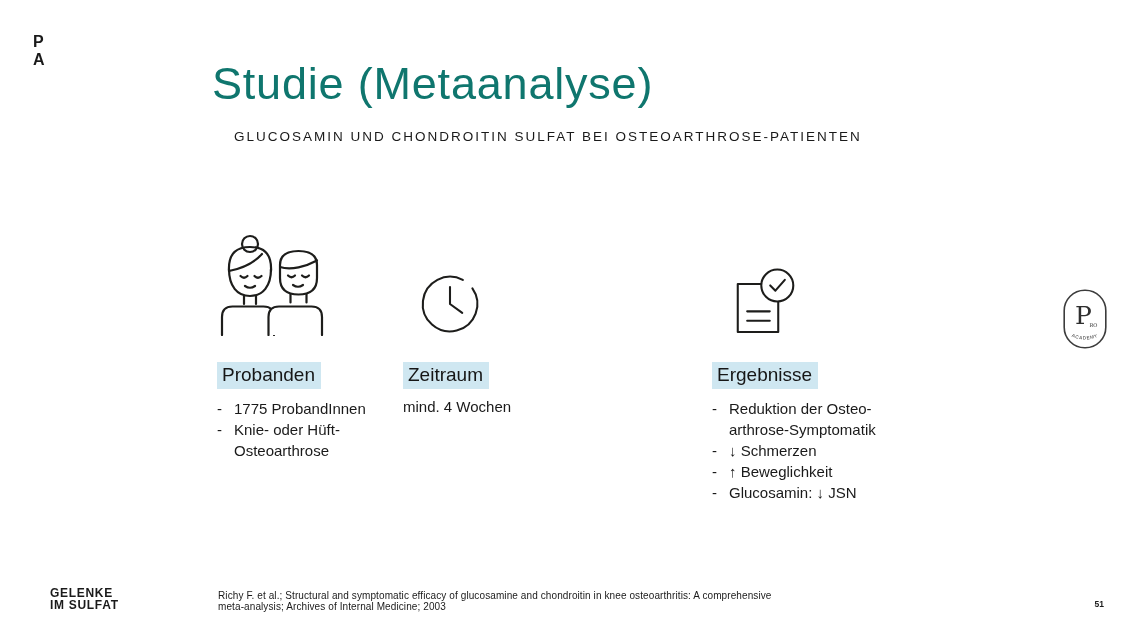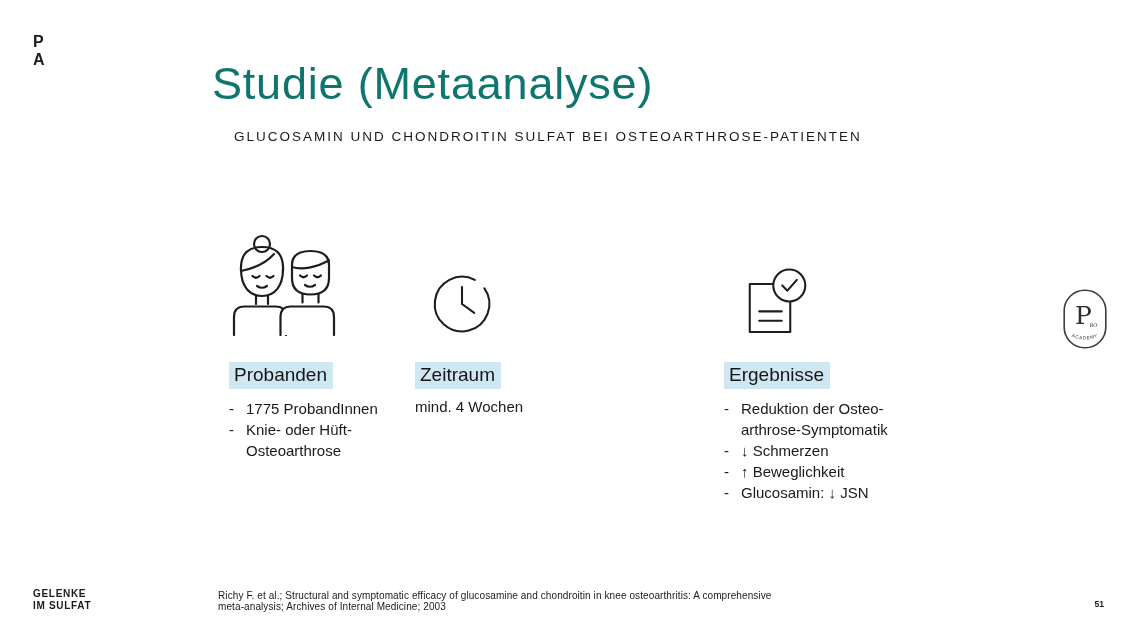--- a/index.html
+++ b/index.html
@@ -16,21 +16,21 @@
   }
   .title{
     position:absolute; left:212px; top:58px; margin:0;
     font-size:45px; font-weight:300; letter-spacing:.8px; color:#0f766e;
     line-height:1.15;
   }
   .subtitle{
     position:absolute; left:219px; top:129px;
     font-size:13.5px; font-weight:500; letter-spacing:2px;margin-left:15px;
   }
-  .col{ position:absolute; top:236px;margin-left:12px; }
+  .col{ position:absolute; top:236px; }
   #col1{ left:217px; width:182px; }
   #col2{ left:403px; width:172px; }
   #col3{ left:579px; width:176px; }
   #col4{ left:712px; width:218px; }
   .icon-wrap{ height:100px; display:flex; align-items:flex-end; }
   .icon-wrap svg{ display:block; }
   #col2 .icon-wrap{ padding-left:15px; }
   #col3 .icon-wrap{ padding-left:19px; }
   #col4 .icon-wrap{ padding-left:22px; }
   .heading{
@@ -39,22 +39,22 @@
     background:var(--hl); padding:2px 6px 3px 5px;
   }
   .body{ margin-top:9px; font-size:15px; line-height:21px; }
   .li{ display:flex; }
   .dash{ width:17px; flex:none; }
   .txt{ white-space:pre-line; }
   .para{ white-space:pre-line; line-height:18px; }
   .para + .para{ margin-top:17px; }
   .badge{ position:absolute; left:1063px; top:289px; }
   .footer-brand{
-    position:absolute; left:33px; top:588px;
-    font-size:10px; font-weight:700; line-height:11.5px; letter-spacing:.7px;
+    position:absolute; left:50px; top:588px;
+    font-size:12px; font-weight:700; line-height:11.5px; letter-spacing:.7px;
   }
   .citation{
     position:absolute; left:218px; top:591px;
     font-size:10px; font-weight:500; line-height:10.5px; letter-spacing:.1px;
   }
   .page-number{
     position:absolute; left:1080px; top:599px; width:24px;
     font-size:8.5px; font-weight:600; text-align:right;
   }
   .ic{ stroke:#1d1d1b; stroke-width:2.2; fill:none; stroke-linecap:round; stroke-linejoin:round; }

